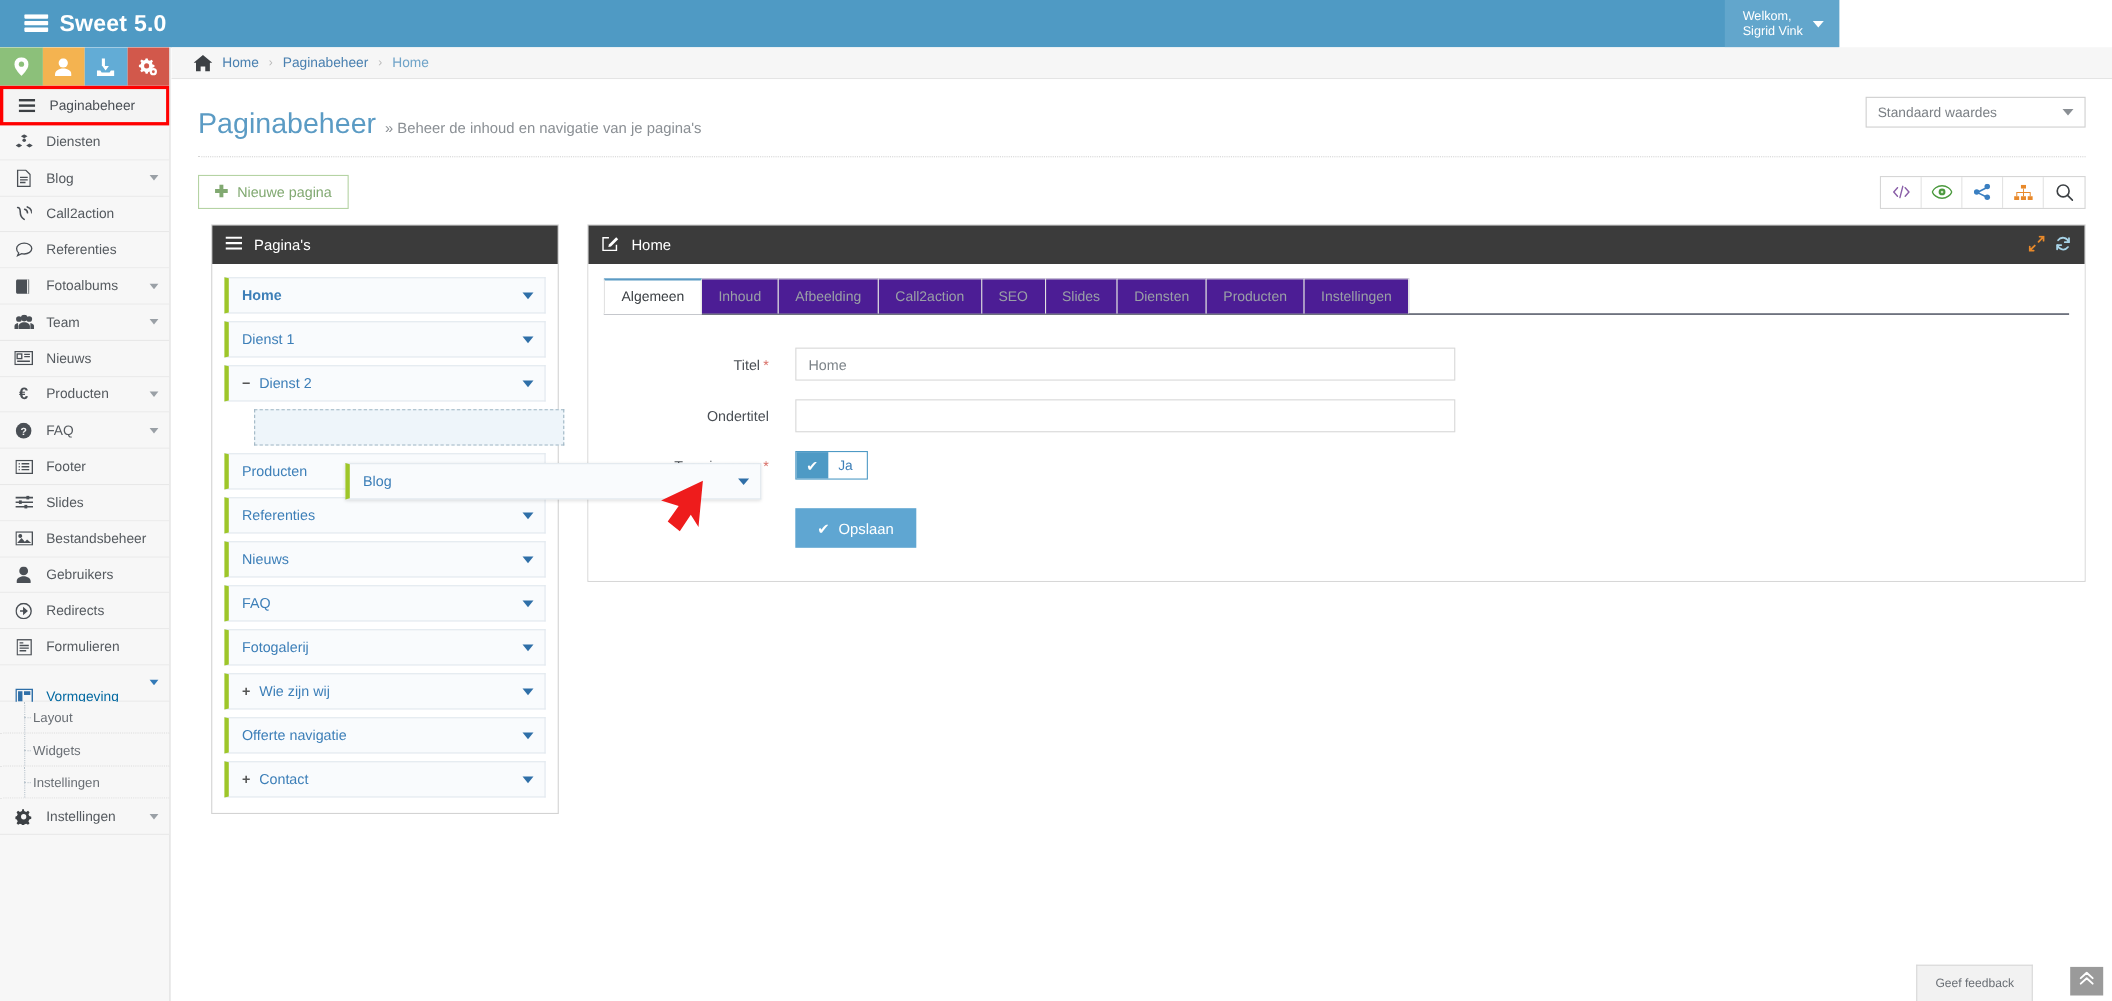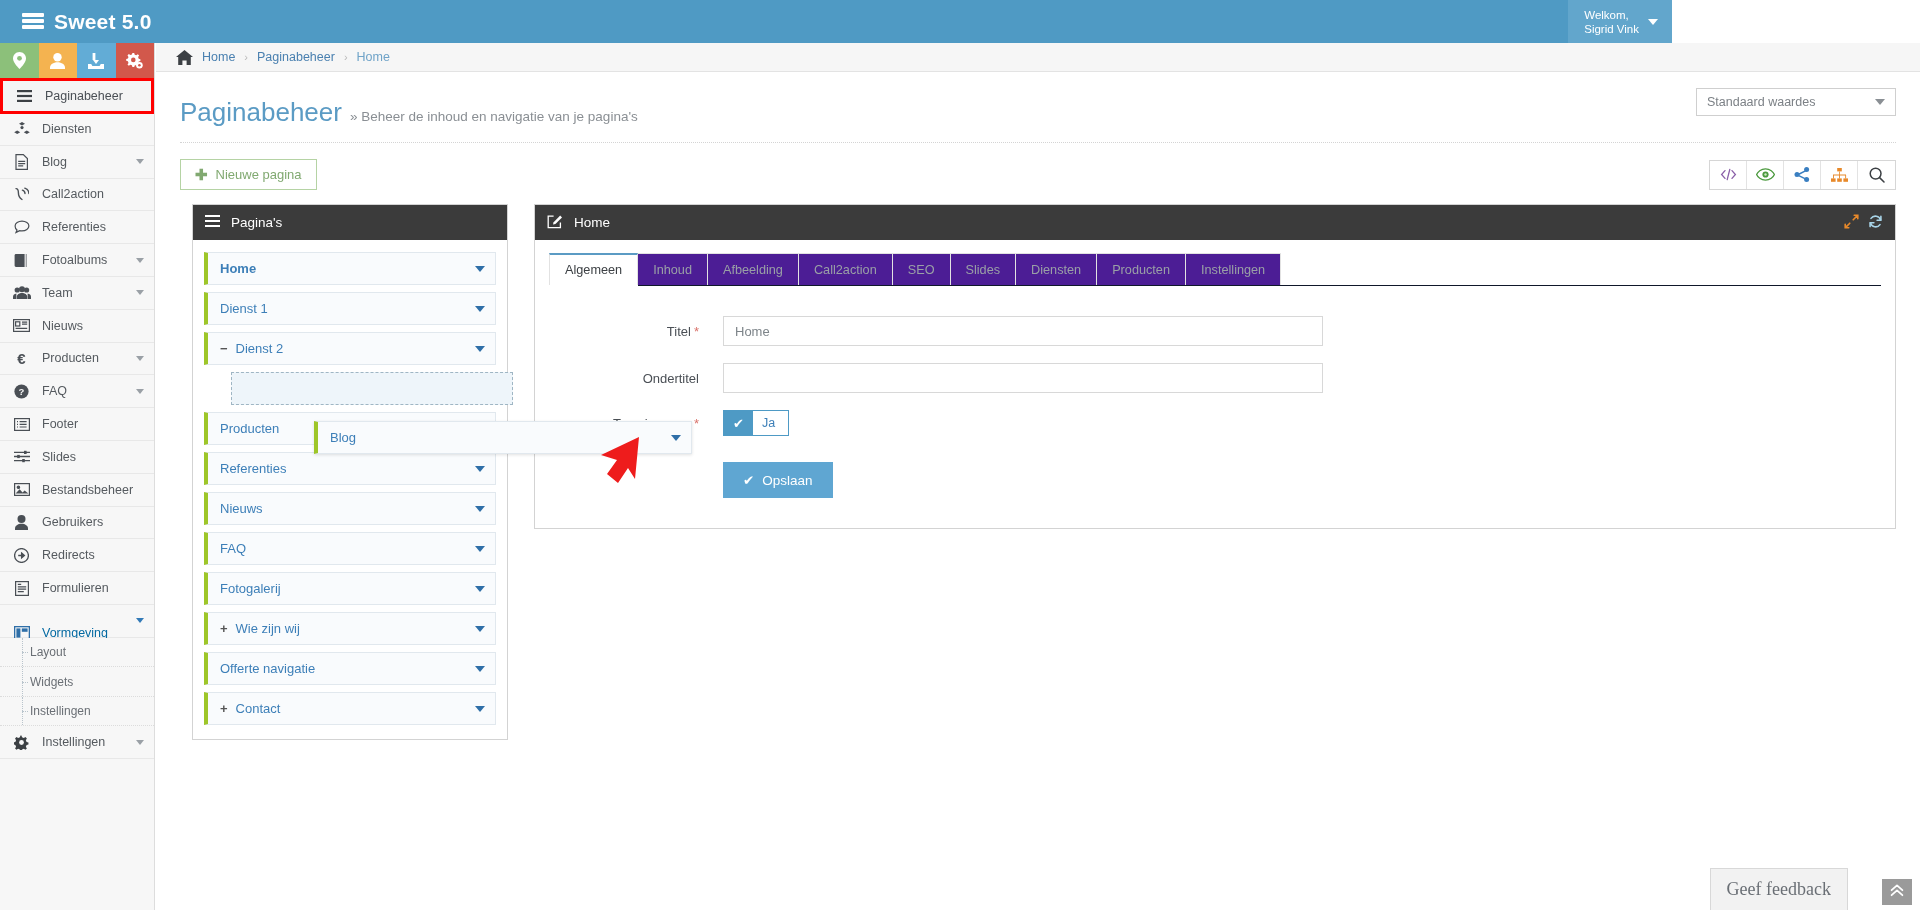--- a/index.html
+++ b/index.html
@@ -240,21 +240,21 @@
   .btn-save {
     margin-left: 174px; background: #5fa6d2; color: #fff; border: none;
     font-size: 13.5px; padding: 10px 20px; display: flex; align-items: center;
     gap: 8px; font-family: "Liberation Sans", sans-serif;
   }
 
   
   .feedback-tab {
     position: absolute; right: 72px; bottom: 0; background: #f2f2f2;
     border: 1px solid #d8d8d8; border-bottom: none; padding: 10px 16px;
-    font-size: 18px; color: #6a6f75; font-family: Liberation Serif, serif;
+    font-size: 11px; color: #6a6f75;
   }
   .scroll-top {
     position: absolute; right: 8px; bottom: 5px; width: 30px; height: 26px;
     background: #9a9a9a; color: #fff; display: flex;
     align-items: center; justify-content: center;
   }
 </style>
 </head>
 <body>
 

